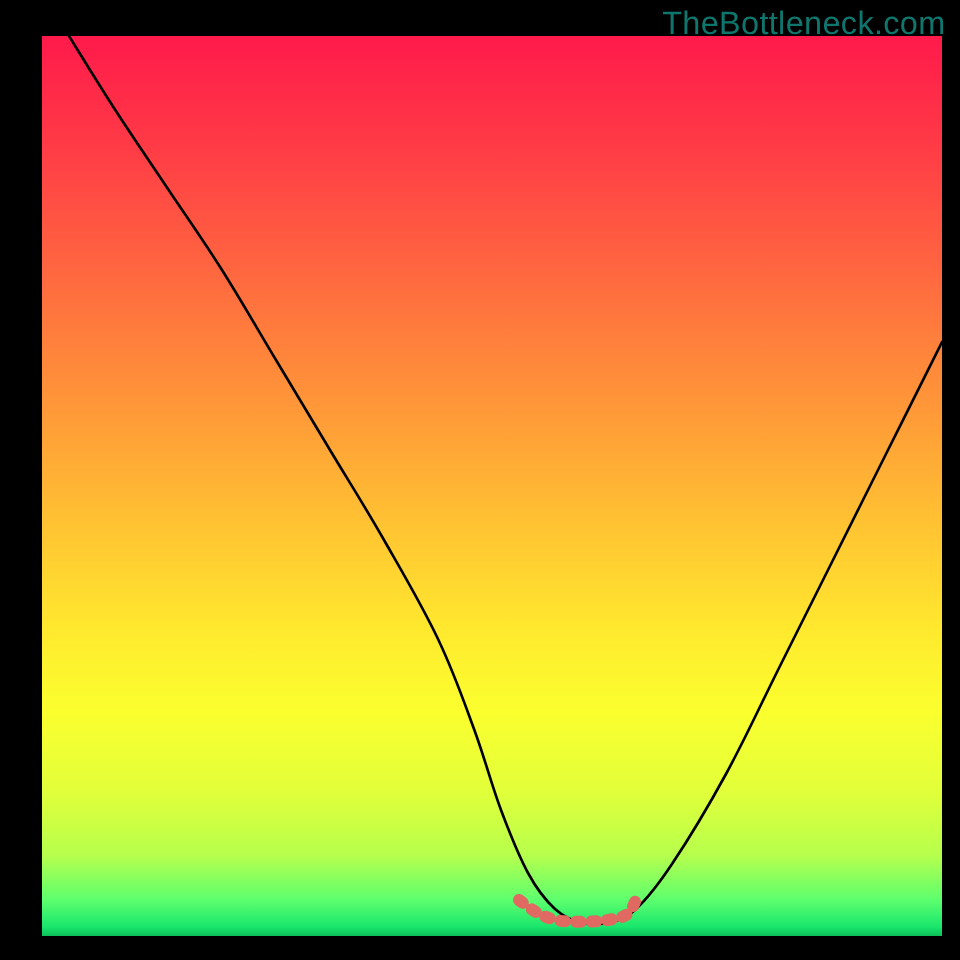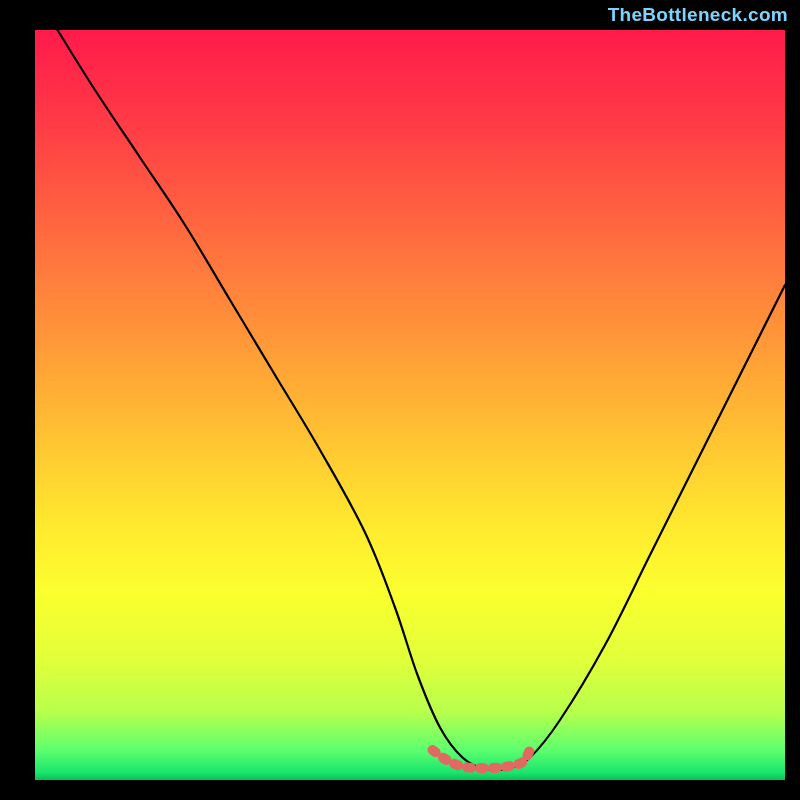--- a/index.html
+++ b/index.html
@@ -14,23 +14,23 @@
   .frame {
     position: relative;
     width: 800px;
     height: 800px;
     background: #000;
   }
   .watermark {
     position: absolute;
     top: 4px;
     right: 12px;
-    color: #7dd3fc;
-    font-size: 19px;
-    font-weight: 700;
+    color: #0f766e;
+    font-size: 27px;
+    font-weight: 400;
     letter-spacing: 0.3px;
     z-index: 10;
   }
   .plot-wrap {
     position: absolute;
     left: 35px;
     top: 30px;
     width: 750px;
     height: 750px;
     overflow: hidden;

